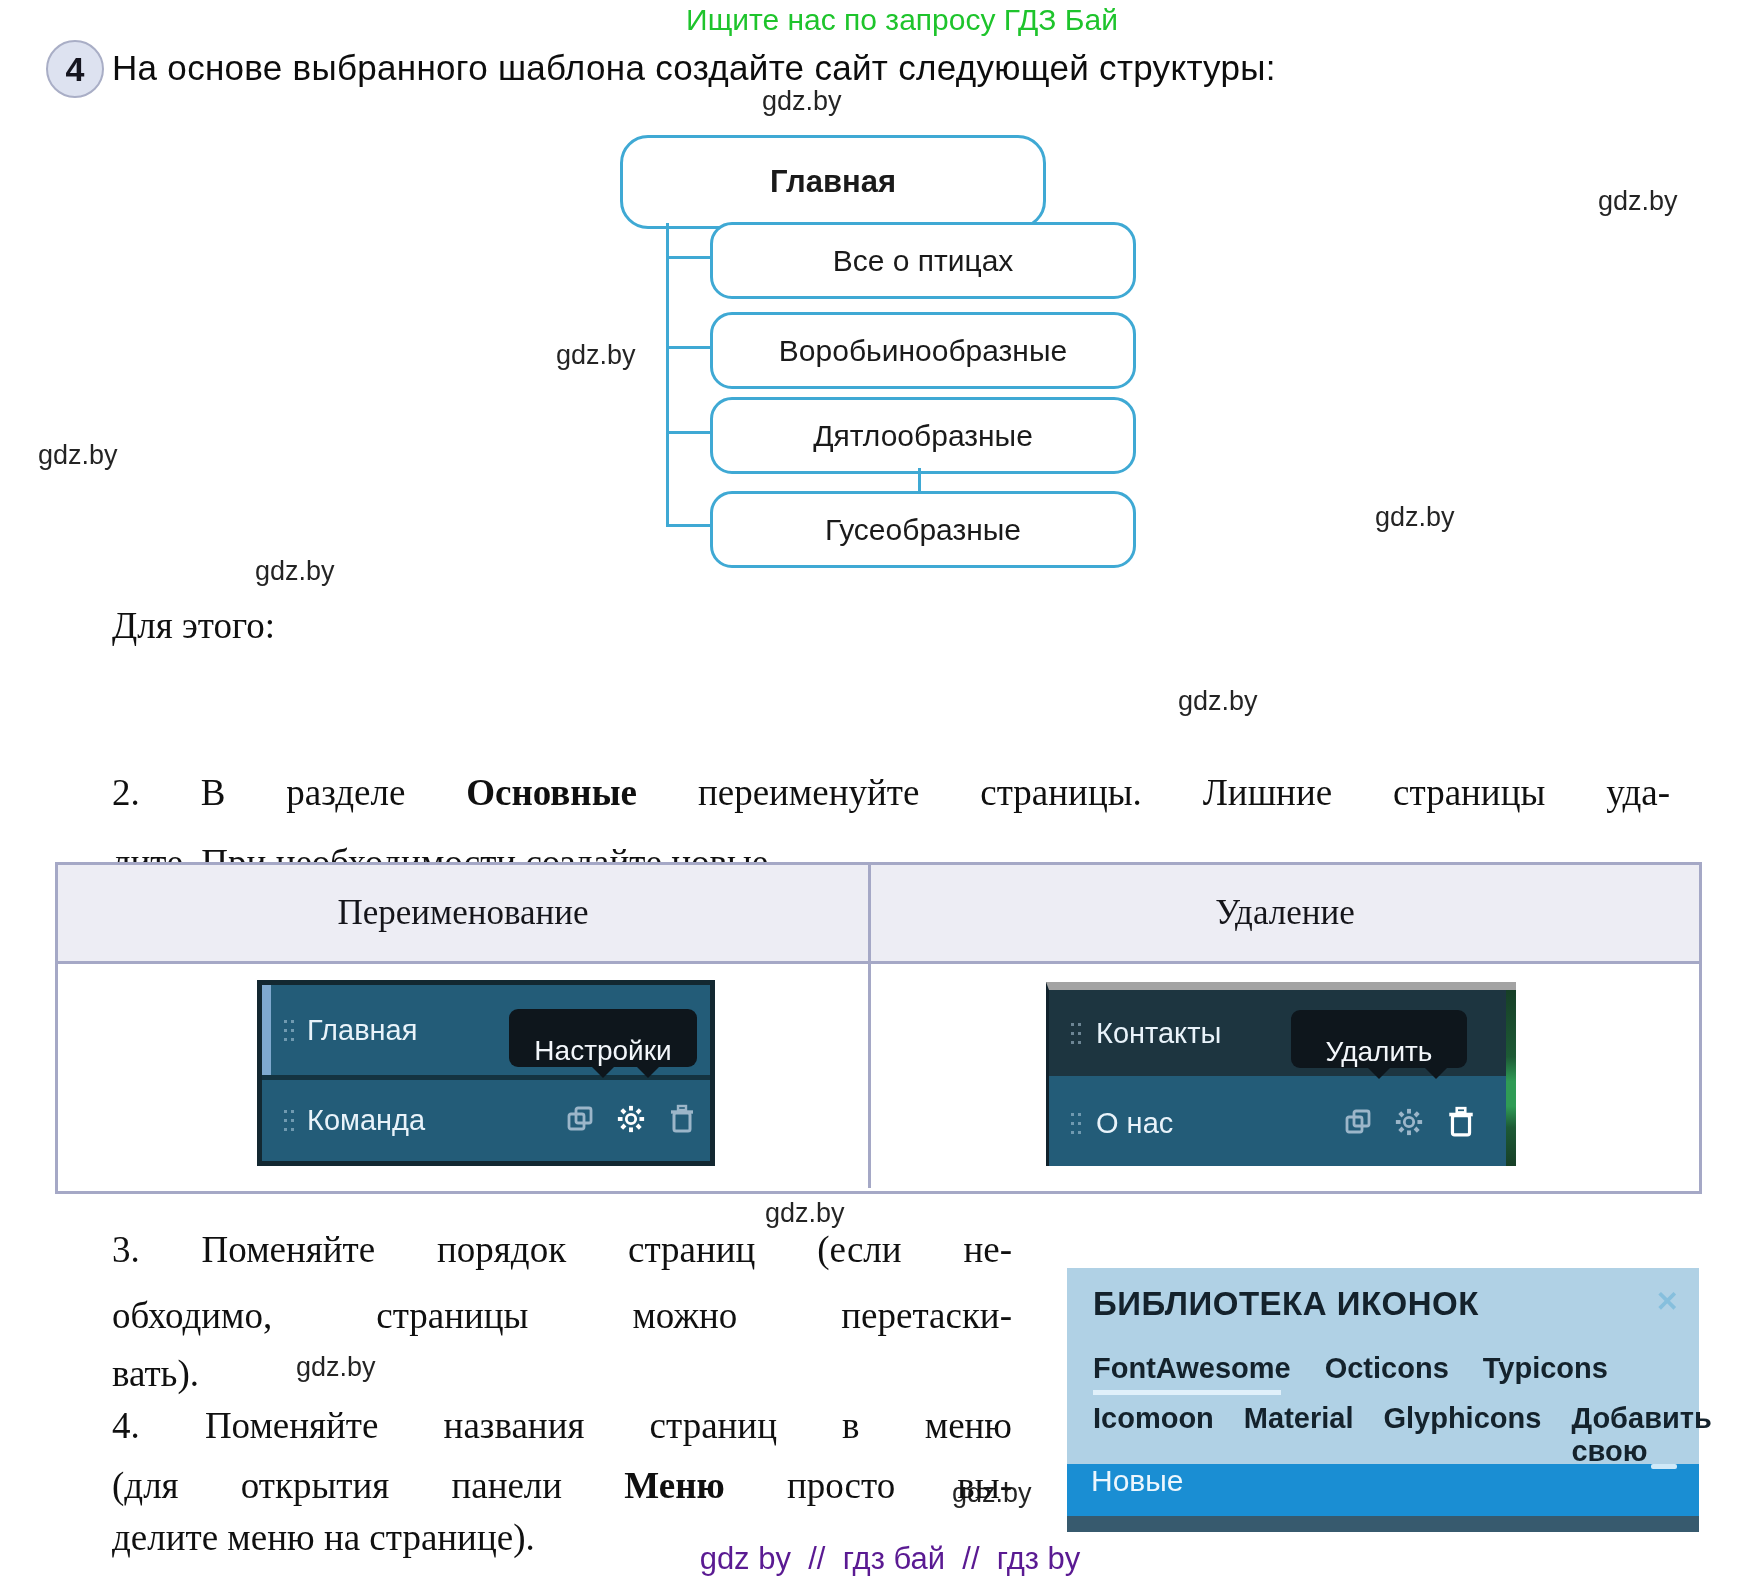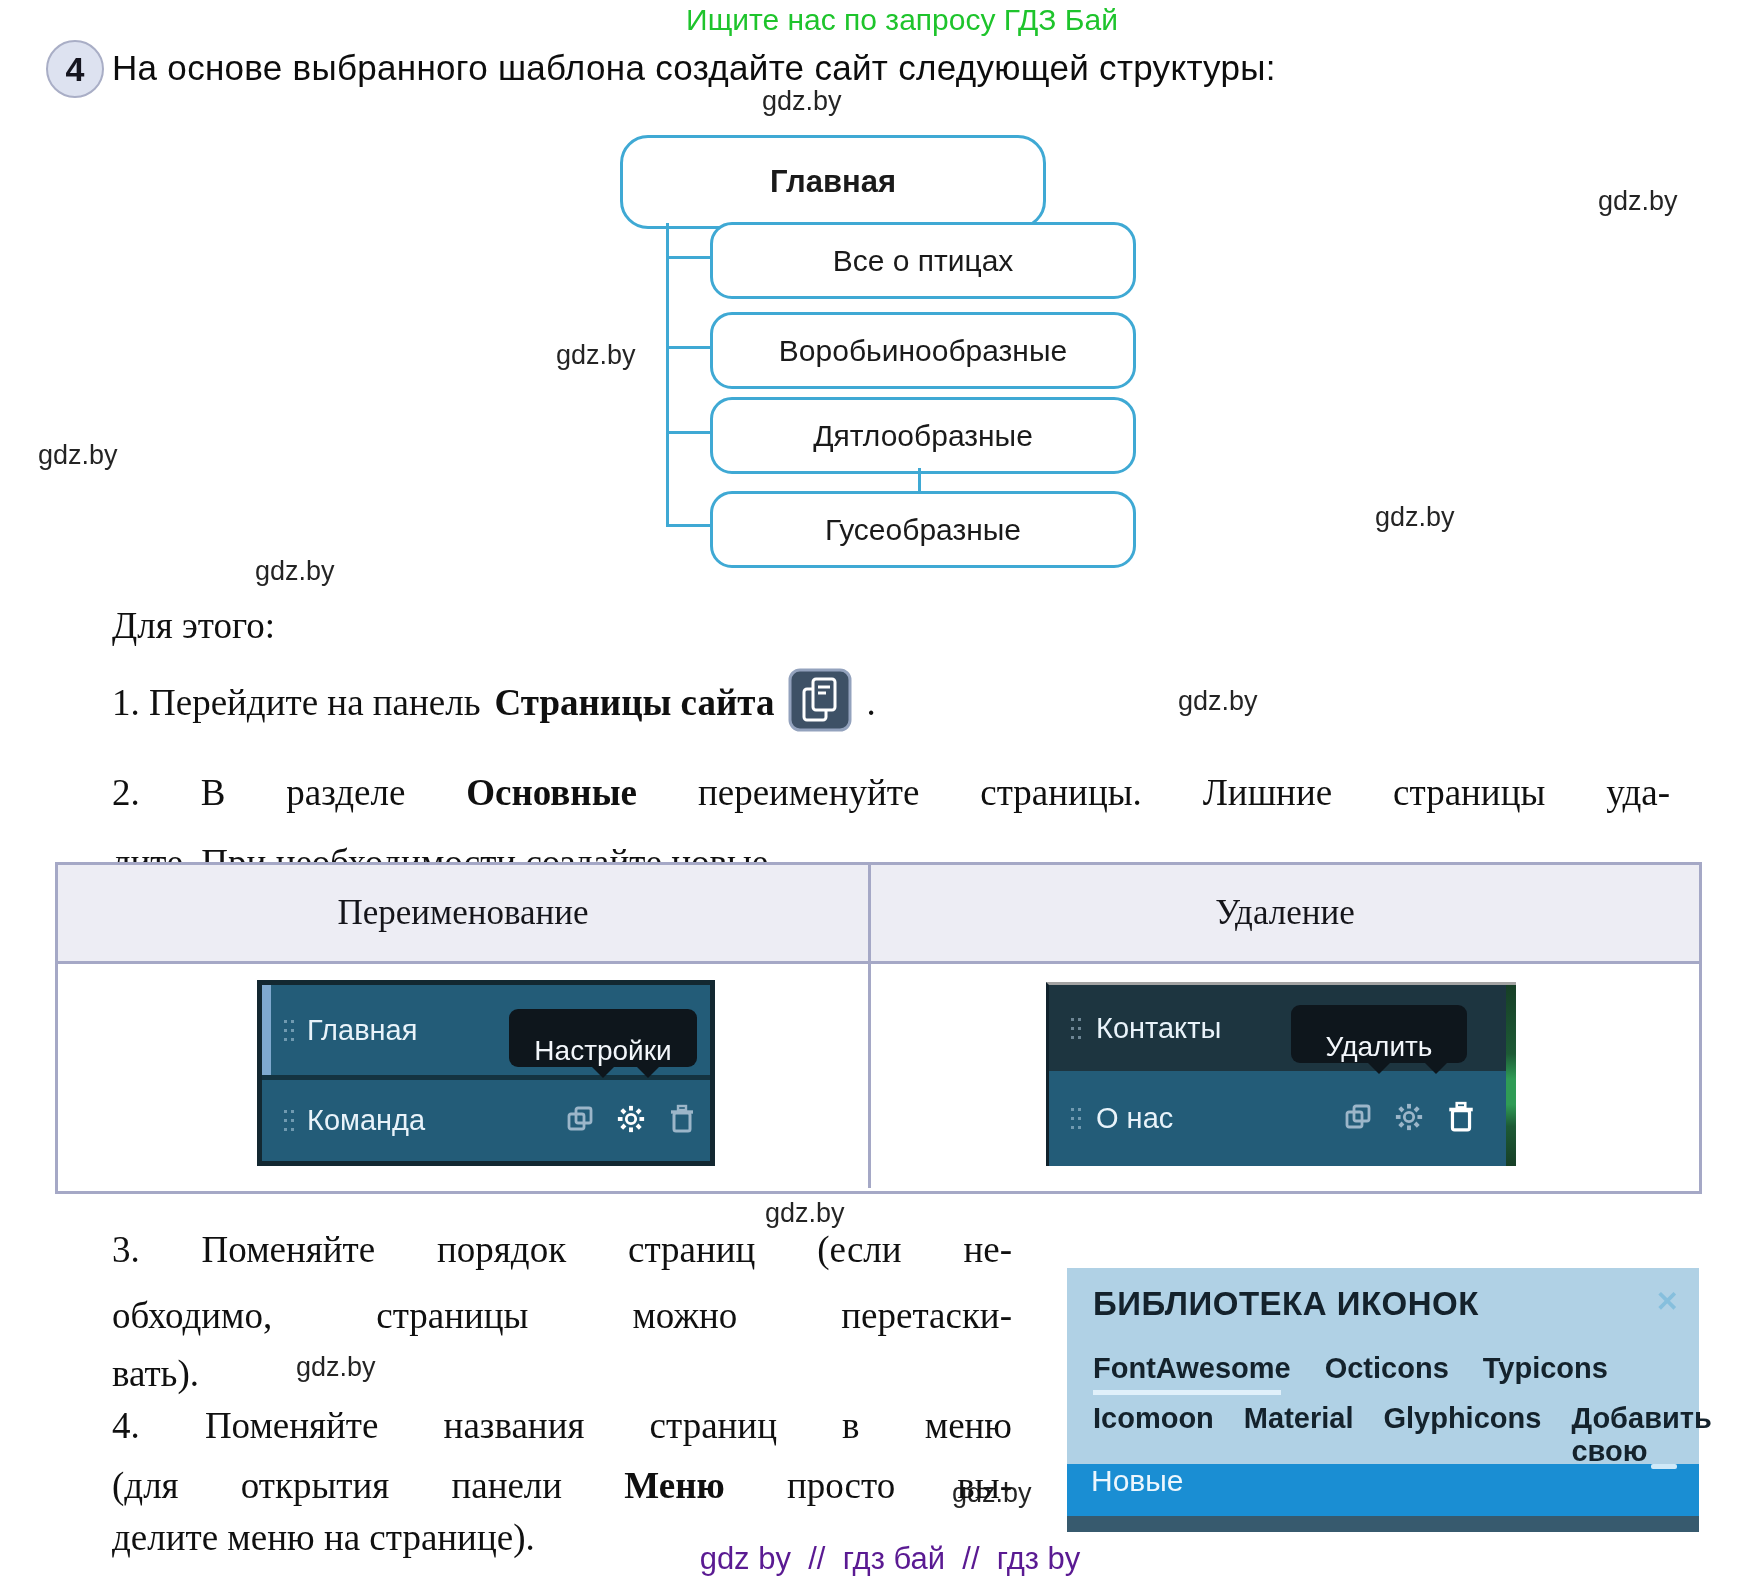--- a/index.html
+++ b/index.html
@@ -38,21 +38,21 @@
   .th.c1{width:810px;border-right:3px solid var(--tbl);}
   .th.c2{flex:1;text-align:right;}
   .tbody{display:flex;height:224px;}
   .td1{width:810px;border-right:3px solid var(--tbl);}
   .td2{flex:1;}
   
   .shot{font-family:"Liberation Sans",sans-serif;color:#e9f3fa;overflow:visible;}
   .shot1{left:257px;top:980px;width:458px;height:186px;background:var(--teal);
          border:5px solid var(--shot-border);box-sizing:border-box;}
   .shot2{left:1046px;top:982px;width:470px;height:184px;background:var(--teal);
-         border-top:3px solid #a3a3a3;border-left:3px solid #10222c;box-sizing:border-box;}
+         border-top:8px solid #a3a3a3;border-left:3px solid #10222c;box-sizing:border-box;}
   .rowlabel{font-size:29px;}
   .prow{position:relative;display:flex;align-items:center;}
   .dots{width:13px;height:27px;margin-left:20px;
         background-image:radial-gradient(circle,rgba(190,215,232,.5) 1.7px,transparent 2px);
         background-size:7px 9px;}
   .activebar{position:absolute;left:0;top:0;bottom:0;width:9px;background:var(--active-bar);}
   .icons{display:flex;align-items:center;gap:22px;margin-left:auto;}
   .icn{color:var(--icon-dim);display:block;}
   .icn.bright{color:#ffffff;}
   .tooltip{position:absolute;background:var(--tooltip);border-radius:9px;color:#f3f7fb;
@@ -107,34 +107,20 @@
   <div class="abs fbox fchild" style="top:491px">Гусеобразные</div>
   <div class="abs fline" style="left:666px;top:223px;width:3px;height:304px"></div>
   <div class="abs fline" style="left:666px;top:256px;width:47px;height:3px"></div>
   <div class="abs fline" style="left:666px;top:346px;width:47px;height:3px"></div>
   <div class="abs fline" style="left:666px;top:431px;width:47px;height:3px"></div>
   <div class="abs fline" style="left:666px;top:524px;width:47px;height:3px"></div>
   <div class="abs fline" style="left:918px;top:468px;width:3px;height:23px"></div>
 
   <div class="abs serif-line" style="left:112px;top:604px">Для этого:</div>
 
-  <div class="abs step1row">
-    <span class="serif-line">1. Перейдите на панель </span>
-    <span class="serif-line bold">Страницы сайта</span>
-    <span style="display:block">
-      <svg width="64" height="64" viewBox="0 0 64 64">
-        <rect x="2" y="2" width="60" height="60" rx="10" fill="var(--step-icon-bg)" stroke="var(--step-icon-border)" stroke-width="3"></rect>
-        <rect x="16" y="21" width="22" height="31" rx="3" fill="none" stroke="#fff" stroke-width="3"></rect>
-        <rect x="25" y="11" width="22" height="31" rx="3" fill="var(--step-icon-bg)" stroke="#fff" stroke-width="3"></rect>
-        <line x1="30" y1="19" x2="42" y2="19" stroke="#fff" stroke-width="3"></line>
-        <line x1="30" y1="25" x2="38" y2="25" stroke="#fff" stroke-width="3"></line>
-      </svg>
-    </span>
-    <span class="serif-line">.</span>
-  </div>
 
   <div class="abs step2">
     <div class="serif-line just"><span>2. В разделе </span><span class="bold">Основные</span><span> переименуйте страницы. Лишние страницы уда-</span></div>
     <div class="serif-line">лите. При необходимости создайте новые.</div>
   </div>
 
   <div class="abs table">
     <div class="thead">
       <div class="th c1">Переименование</div>
       <div class="th c2">Удаление</div>

